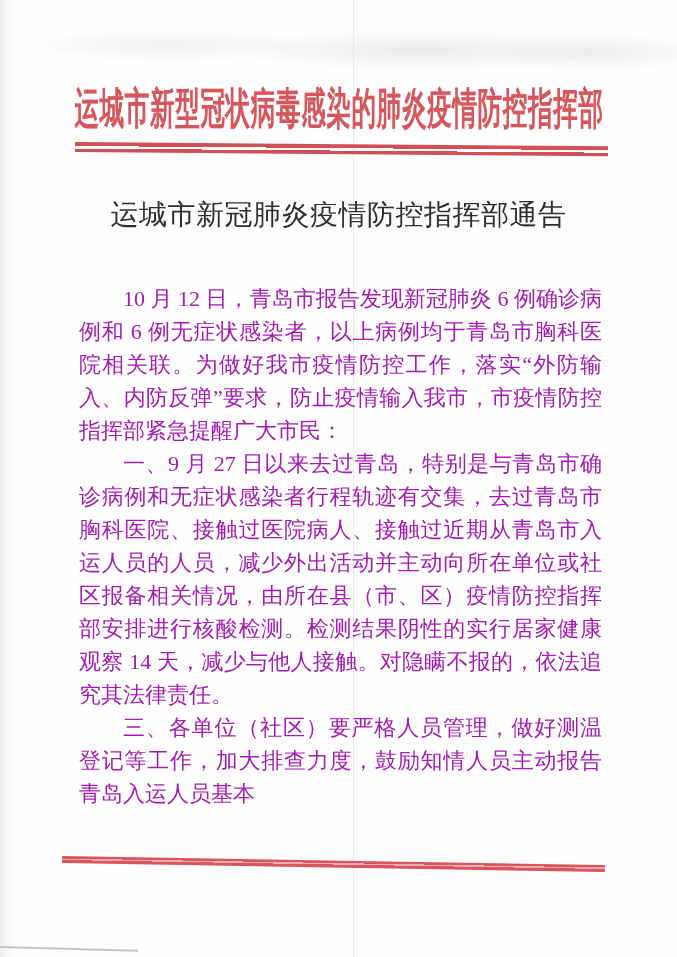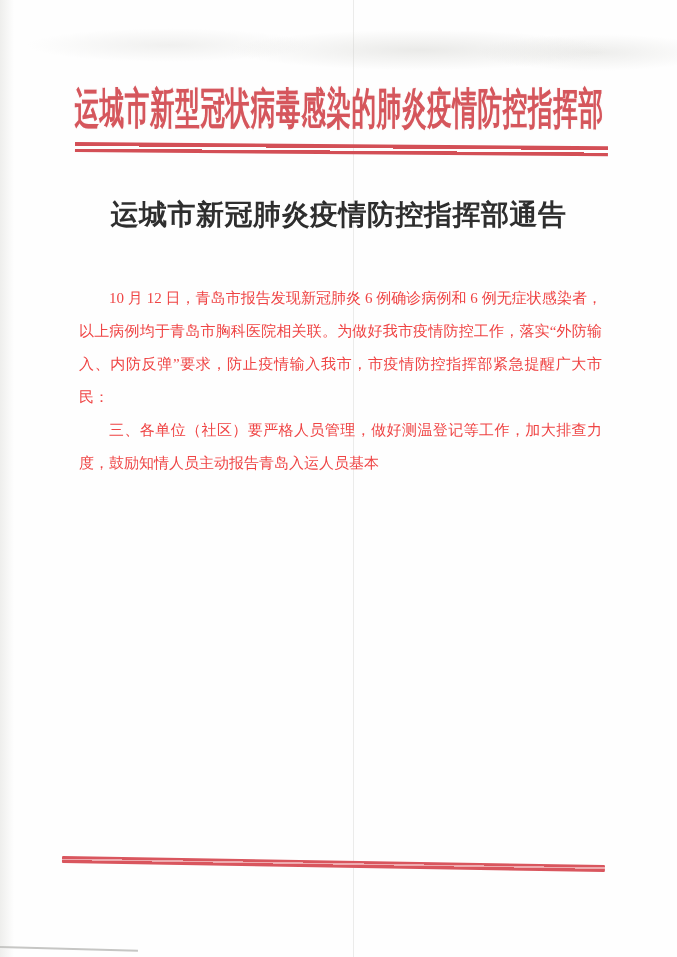--- a/index.html
+++ b/index.html
@@ -66,31 +66,31 @@
       #d34f56 6.5px, #d34f56 9px);
     transform: rotate(0.45deg);
     transform-origin: left center;
   }
   
   .doc-title {
     position: absolute;
     top: 196px; left: 0; width: 100%;
     text-align: center;
     font-size: 28px;
-    font-weight: bold;
+    font-weight: normal;
     color: #2e2e2e;
     letter-spacing: 0.5px;
   }
   
   .doc-body {
     position: absolute;
     top: 282px; left: 79px; width: 523px;
-    font-size: 15px;
+    font-size: 22px;
     line-height: 33px;
-    color: #ef4444;
+    color: #a21caf;
     text-align: justify;
   }
   .doc-body p {
     text-indent: 2em;
     margin: 0;
   }
   
   .footer-rule {
     position: absolute;
     top: 856px; left: 62px; width: 543px; height: 7px;
@@ -115,20 +115,21 @@
   <div class="letterhead">
     <div class="letterhead-text">运城市新型冠状病毒感染的肺炎疫情防控指挥部</div>
   </div>
 
   <div class="letterhead-rule"></div>
 
   <h1 class="doc-title">运城市新冠肺炎疫情防控指挥部通告</h1>
 
   <div class="doc-body">
     <p>10 月 12 日，青岛市报告发现新冠肺炎 6 例确诊病例和 6 例无症状感染者，以上病例均于青岛市胸科医院相关联。为做好我市疫情防控工作，落实“外防输入、内防反弹”要求，防止疫情输入我市，市疫情防控指挥部紧急提醒广大市民：</p>
+    <p>一、9 月 27 日以来去过青岛，特别是与青岛市确诊病例和无症状感染者行程轨迹有交集，去过青岛市胸科医院、接触过医院病人、接触过近期从青岛市入运人员的人员，减少外出活动并主动向所在单位或社区报备相关情况，由所在县（市、区）疫情防控指挥部安排进行核酸检测。检测结果阴性的实行居家健康观察 14 天，减少与他人接触。对隐瞒不报的，依法追究其法律责任。</p>
     <p>三、各单位（社区）要严格人员管理，做好测温登记等工作，加大排查力度，鼓励知情人员主动报告青岛入运人员基本</p>
   </div>
 
   <div class="footer-rule"></div>
 
   <div class="scan-bottom-line"></div>
 
 </div>
 
 </body></html>

